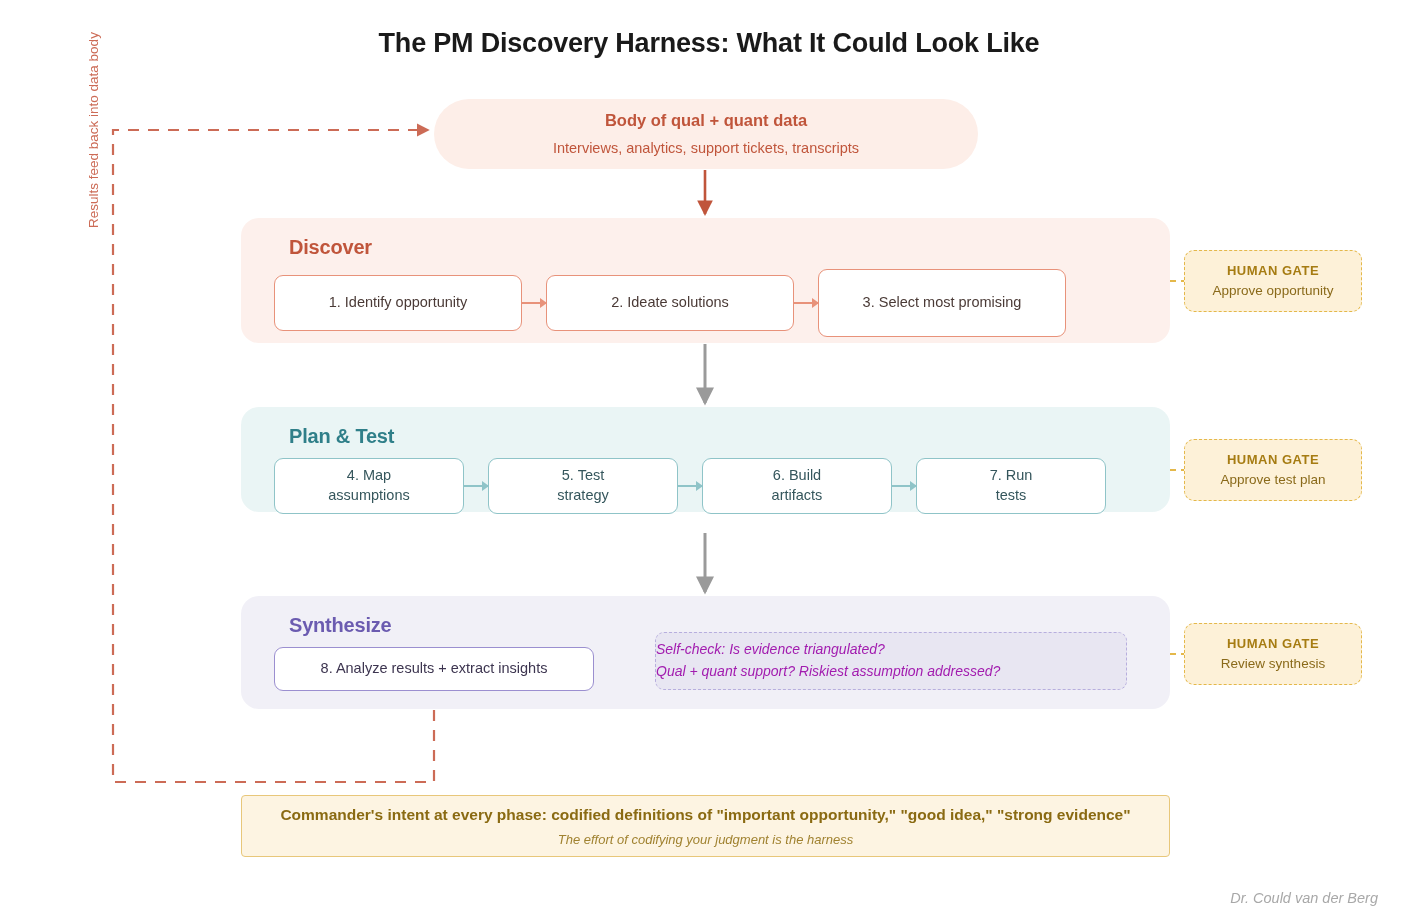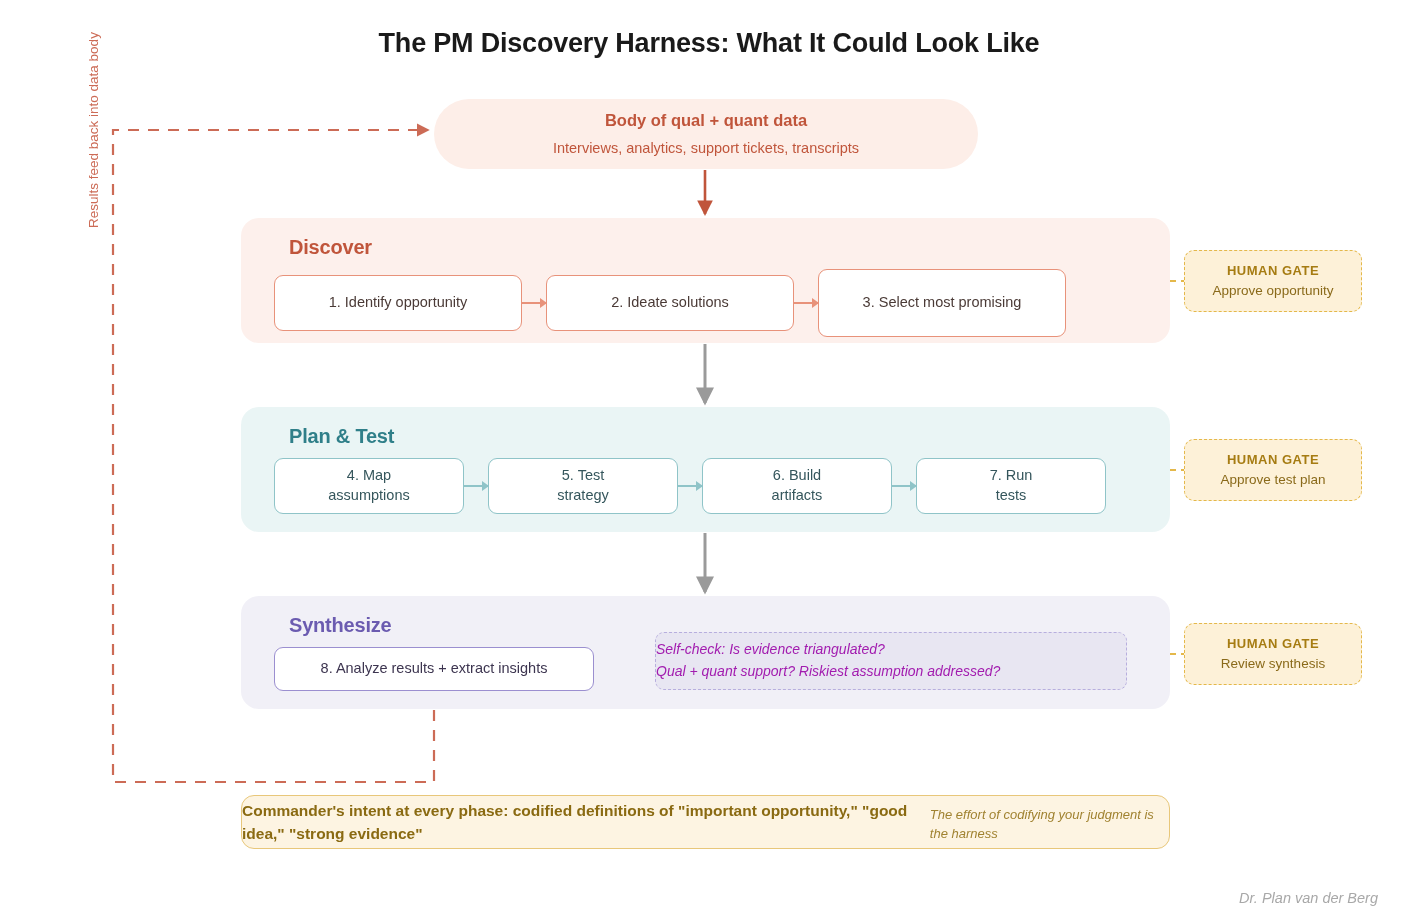--- a/index.html
+++ b/index.html
@@ -130,21 +130,21 @@
   #phase-discover .step {
     border: 1.6px solid #e8927a;
     color: #4a3a36;
   }
   #phase-discover .phase-steps { top: 51px; }
   #phase-discover .connector { background: #e8927a; color: #e8927a; width: 24px; }
 
   
   #phase-plan {
     top: 407px;
-    height: 125px;
+    height: 105px;
     background: #eaf5f5;
   }
   #phase-plan .phase-title { color: #2f7f89; }
   #phase-plan .step {
     border: 1.6px solid #8fc4c8;
     color: #35565c;
   }
   #phase-plan .phase-steps { top: 51px; }
   #phase-plan .connector { background: #8fc4c8; color: #8fc4c8; width: 24px; }
 
@@ -228,26 +228,26 @@
     z-index: 3;
     text-align: left;
   }
 
   
   .intent {
     position: absolute;
     left: 241px;
     top: 795px;
     width: 929px;
-    height: 54px;
+    height: 62px;
     background: #fdf4e2;
     border: 1.6px solid #e8c77a;
-    border-radius: 13px;
-    display: flex;
-    flex-direction: row;
+    border-radius: 4px;
+    display: flex;
+    flex-direction: column;
     align-items: center;
     justify-content: center;
     z-index: 2;
     box-sizing: border-box;
   }
   .intent-main {
     font-size: 15.5px;
     font-weight: bold;
     color: #8a6a12;
     line-height: 1.5;
@@ -369,15 +369,15 @@
   <div class="gate" id="gate-3">
     <div class="gate-title">HUMAN GATE</div>
     <div class="gate-sub">Review synthesis</div>
   </div>
 
   <div class="intent">
     <div class="intent-main">Commander's intent at every phase: codified definitions of "important opportunity," "good idea," "strong evidence"</div>
     <div class="intent-sub">The effort of codifying your judgment is the harness</div>
   </div>
 
-  <div class="signature">Dr. Plan van der Berg</div>
+  <div class="signature">Dr. Could van der Berg</div>
 
 </div>
 
 </body></html>

